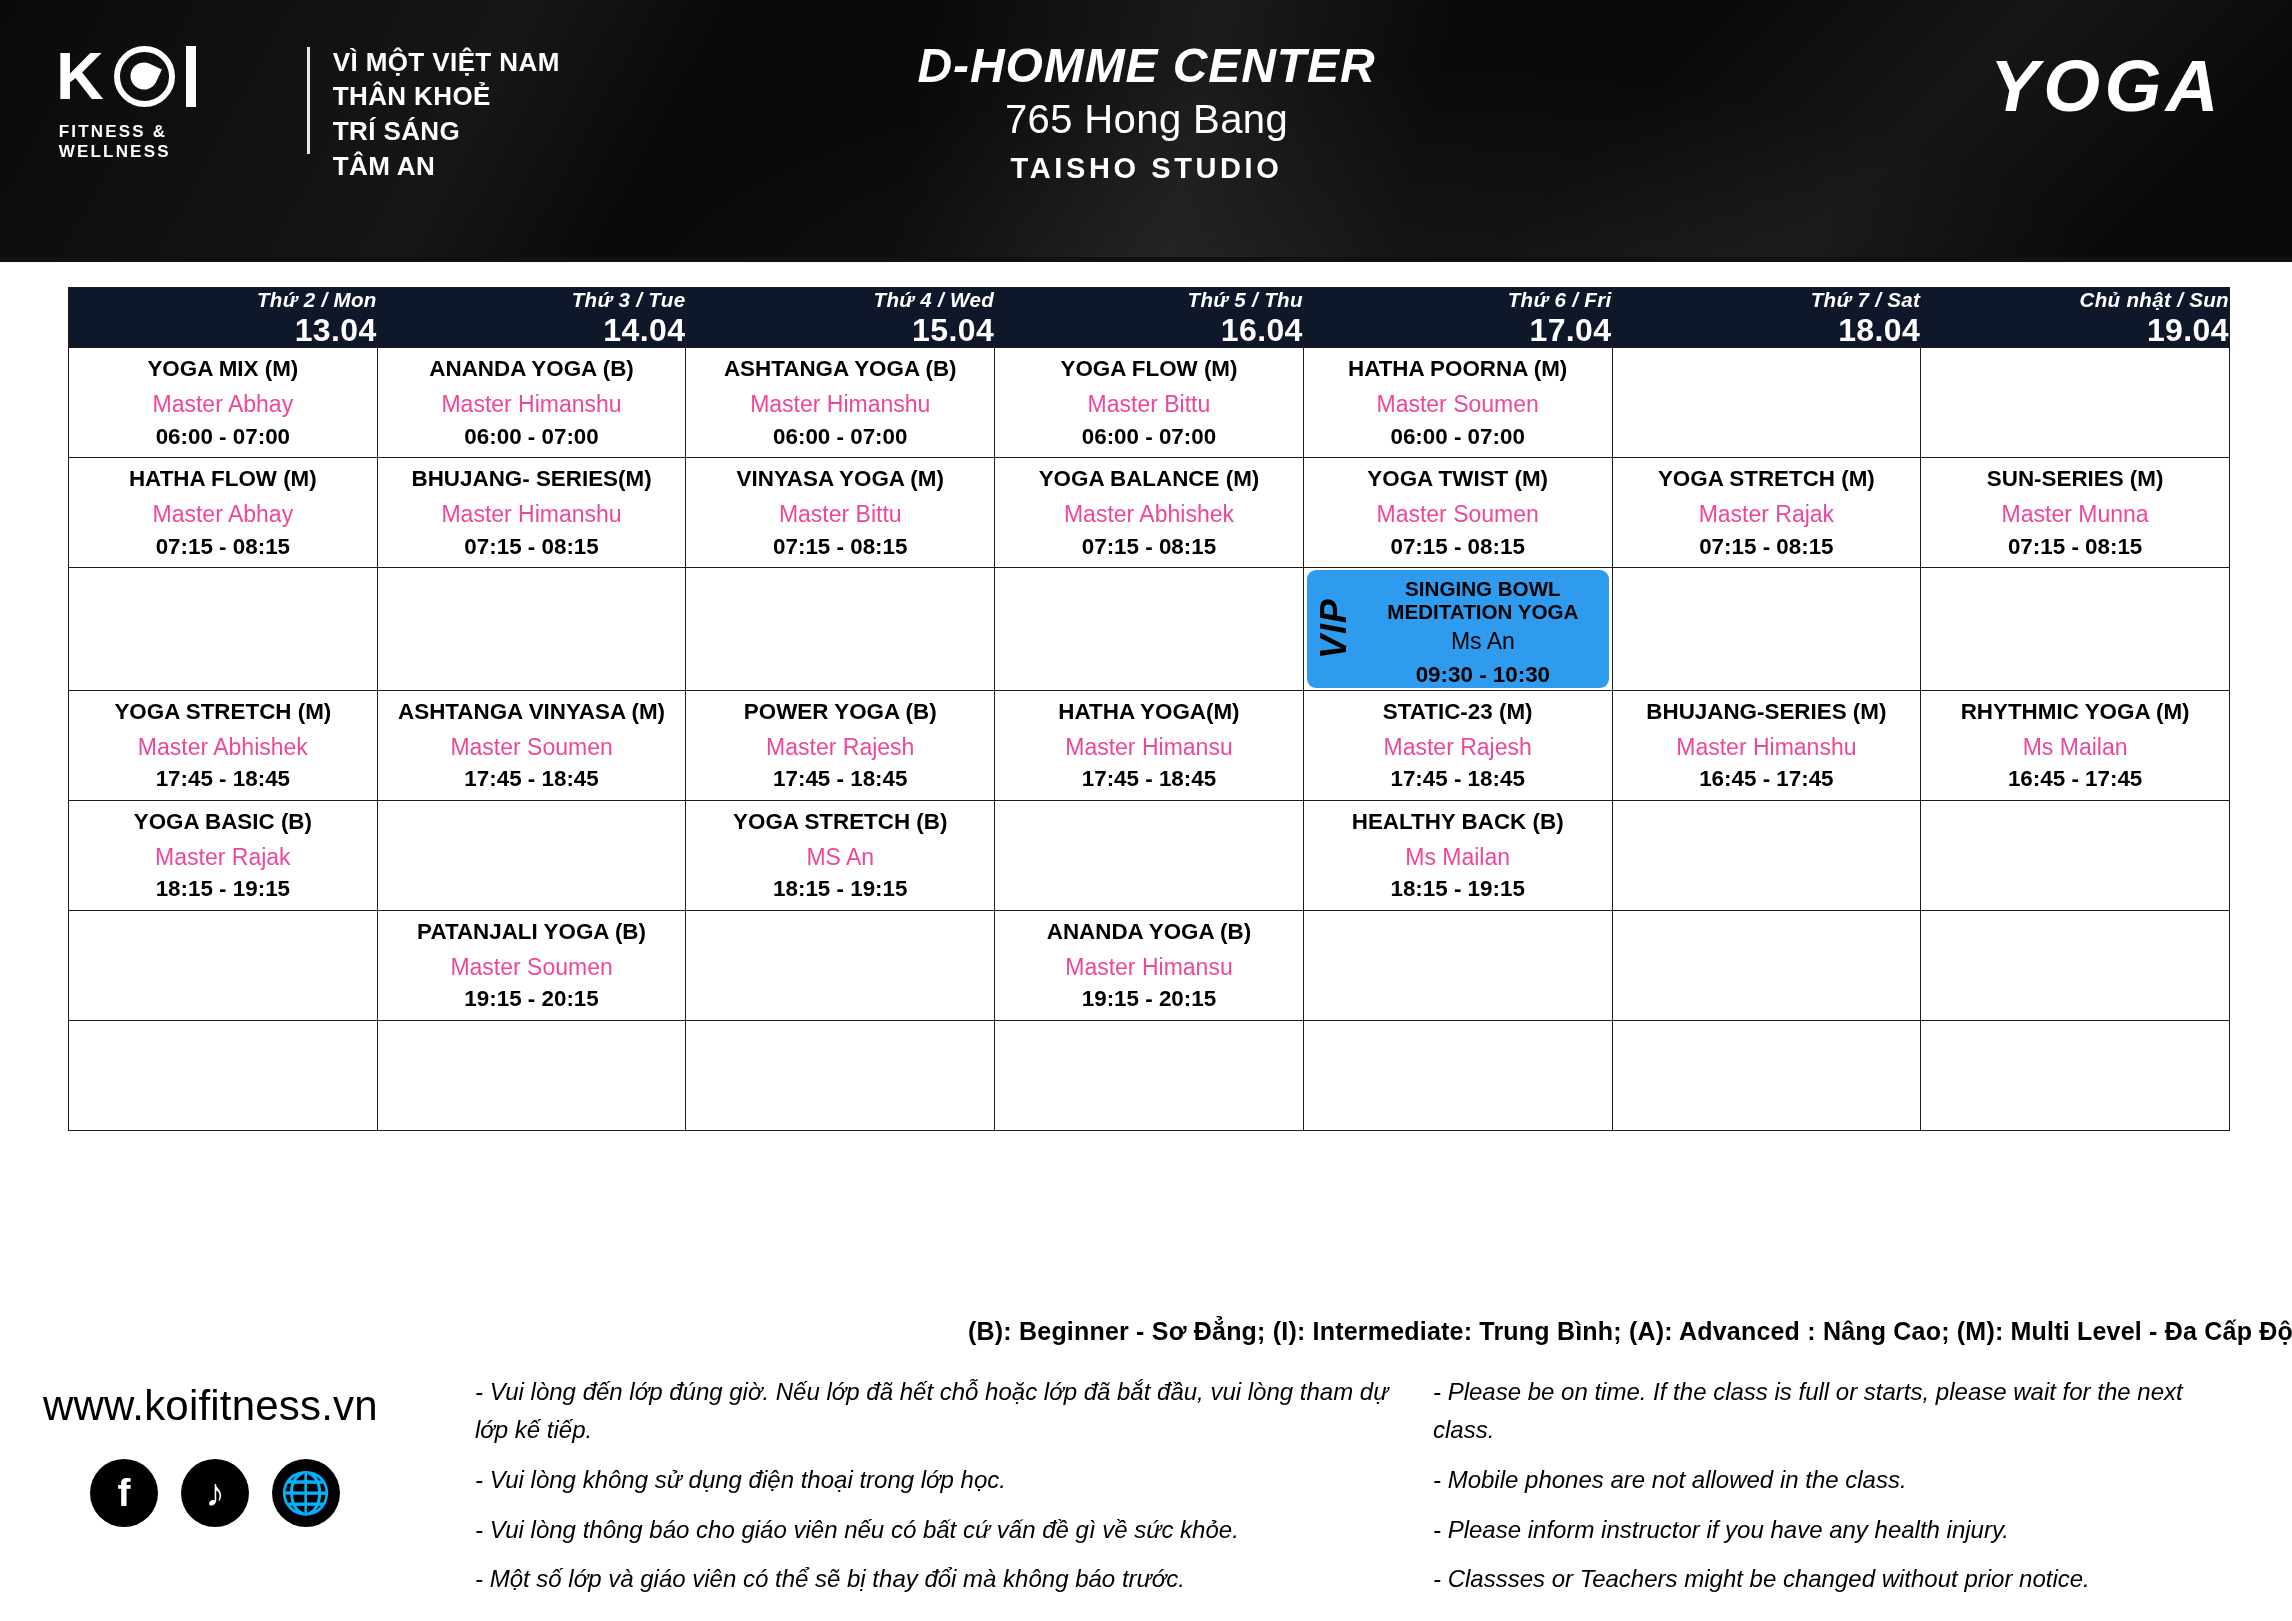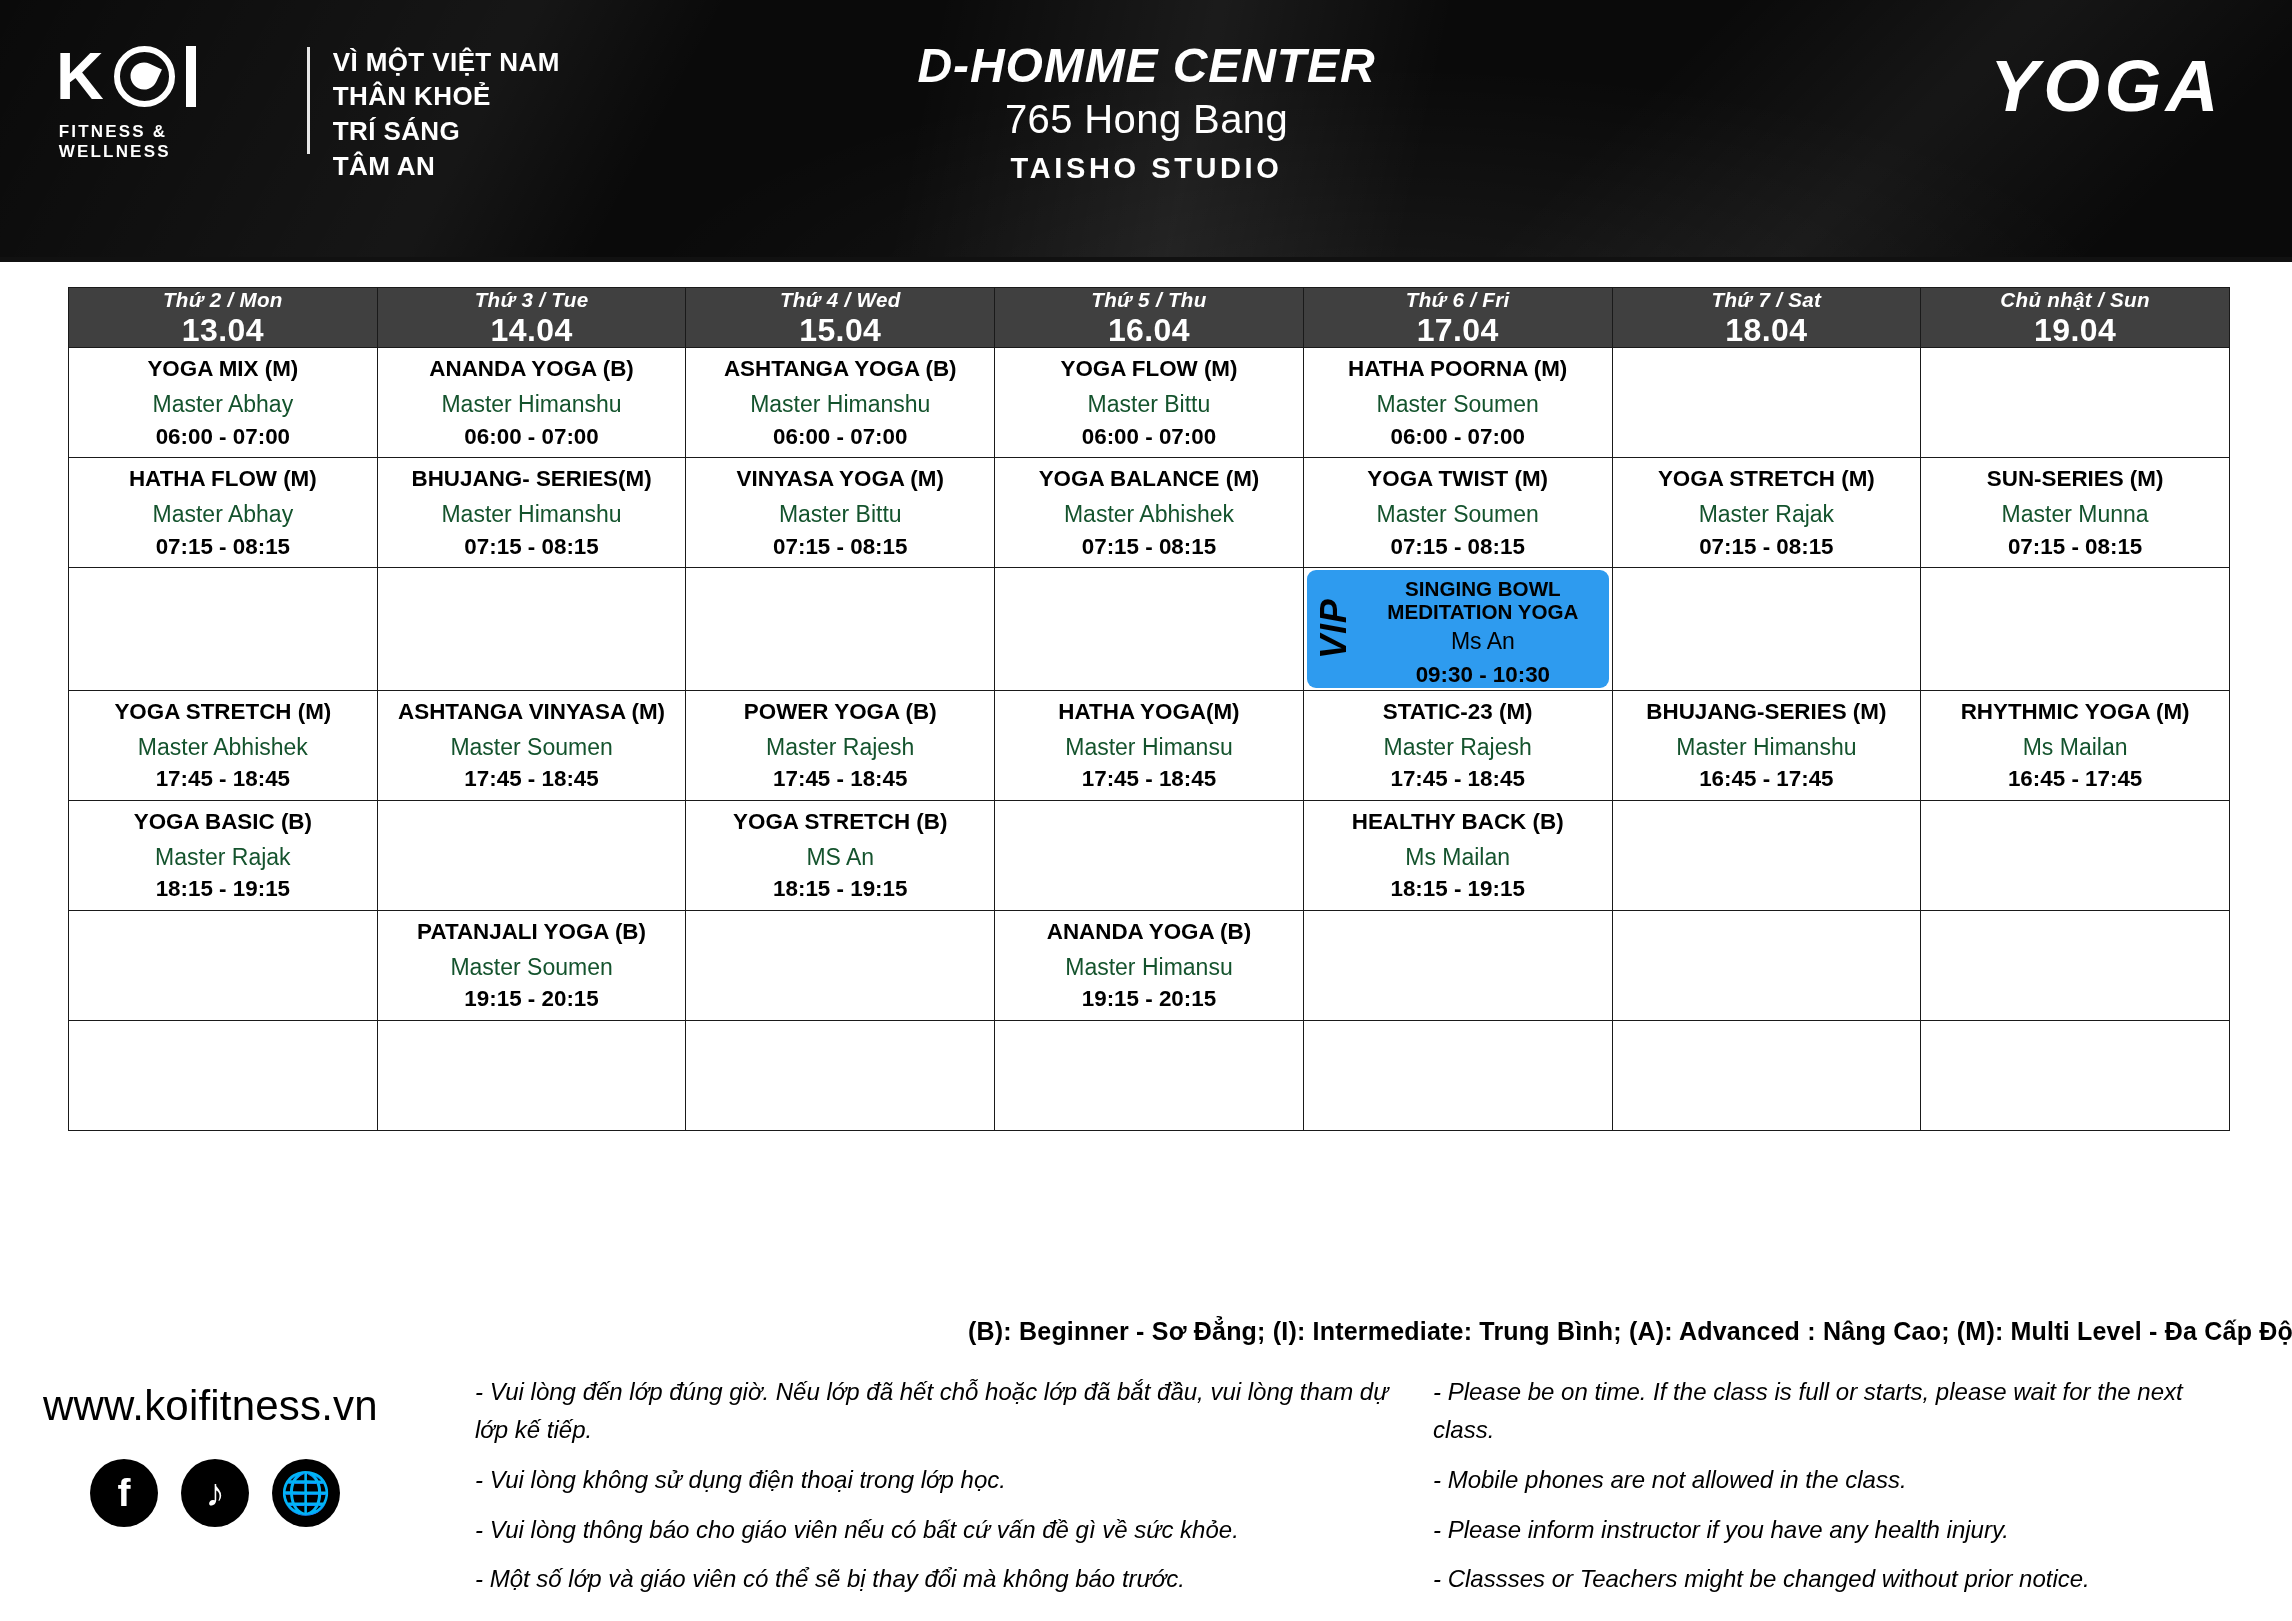--- a/index.html
+++ b/index.html
@@ -144,23 +144,23 @@
     width: 100%;
     border-collapse: collapse;
     table-layout: fixed;
   }
   table.sched td, table.sched th {
     border: 1.8px solid #1a1a1a;
     padding: 0;
     vertical-align: middle;
   }
   .day-head {
-    background: #404040;
-    color: #fff;
-    text-align: center;
+    background: #0f172a;
+    color: #fff;
+    text-align: right;
     padding: 9px 3.6px 12.5px 3.6px;
   }
   .day-name {
     font-size: 20.6px;
     font-weight: 700;
     font-style: italic;
     letter-spacing: 0.3px;
     margin-bottom: 1.8px;
   }
   .day-date {
@@ -178,21 +178,21 @@
   .cell .cname {
     font-size: 22.4px;
     font-weight: 700;
     color: #000;
     line-height: 1.15;
     margin-bottom: 9px;
   }
   .cell .ctea {
     font-size: 23px;
     font-weight: 400;
-    color: #14532d;
+    color: #ec4899;
     line-height: 1.15;
     margin-bottom: 7.2px;
   }
   .cell .ctime {
     font-size: 22.4px;
     font-weight: 700;
     color: #000;
     line-height: 1.1;
   }
   .cell.empty { }

